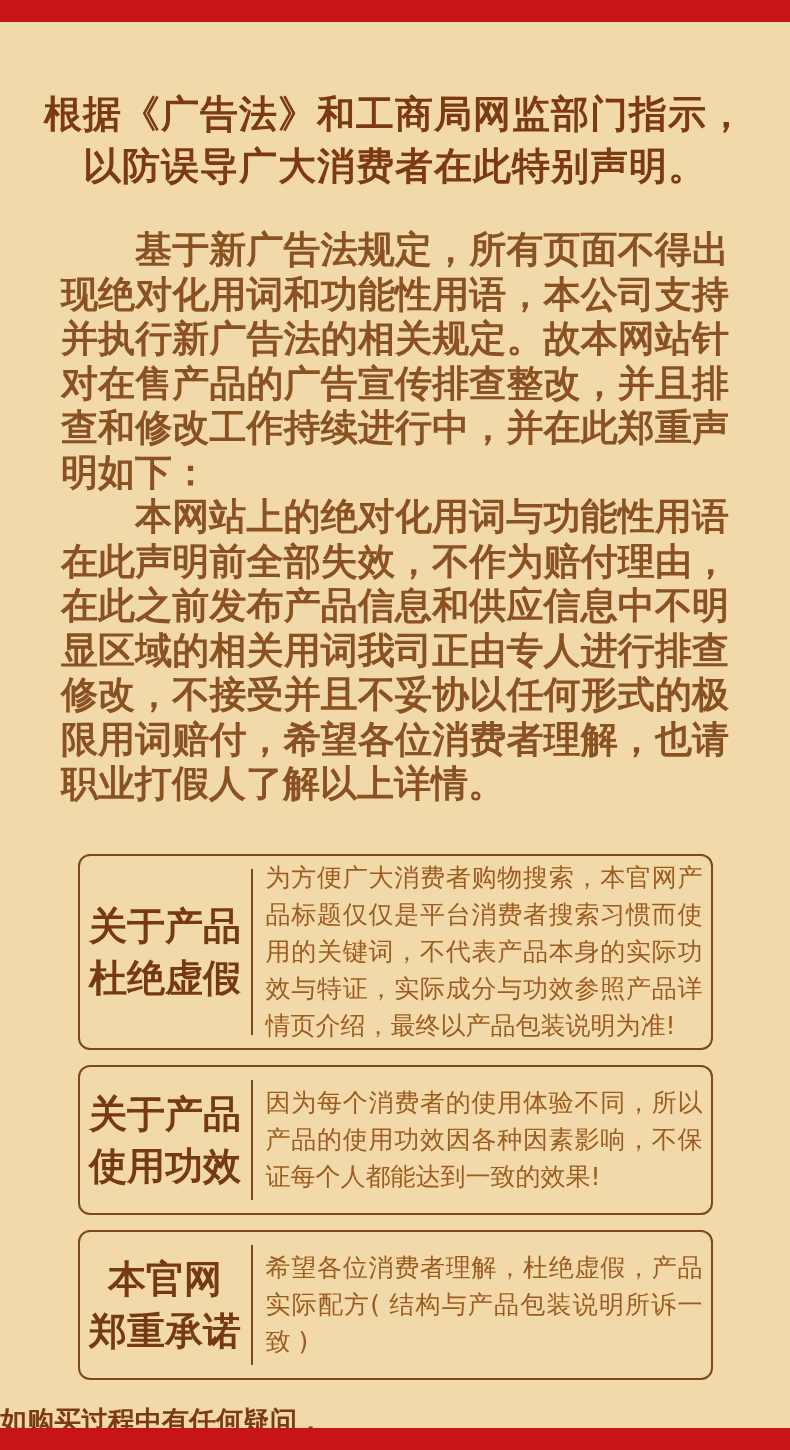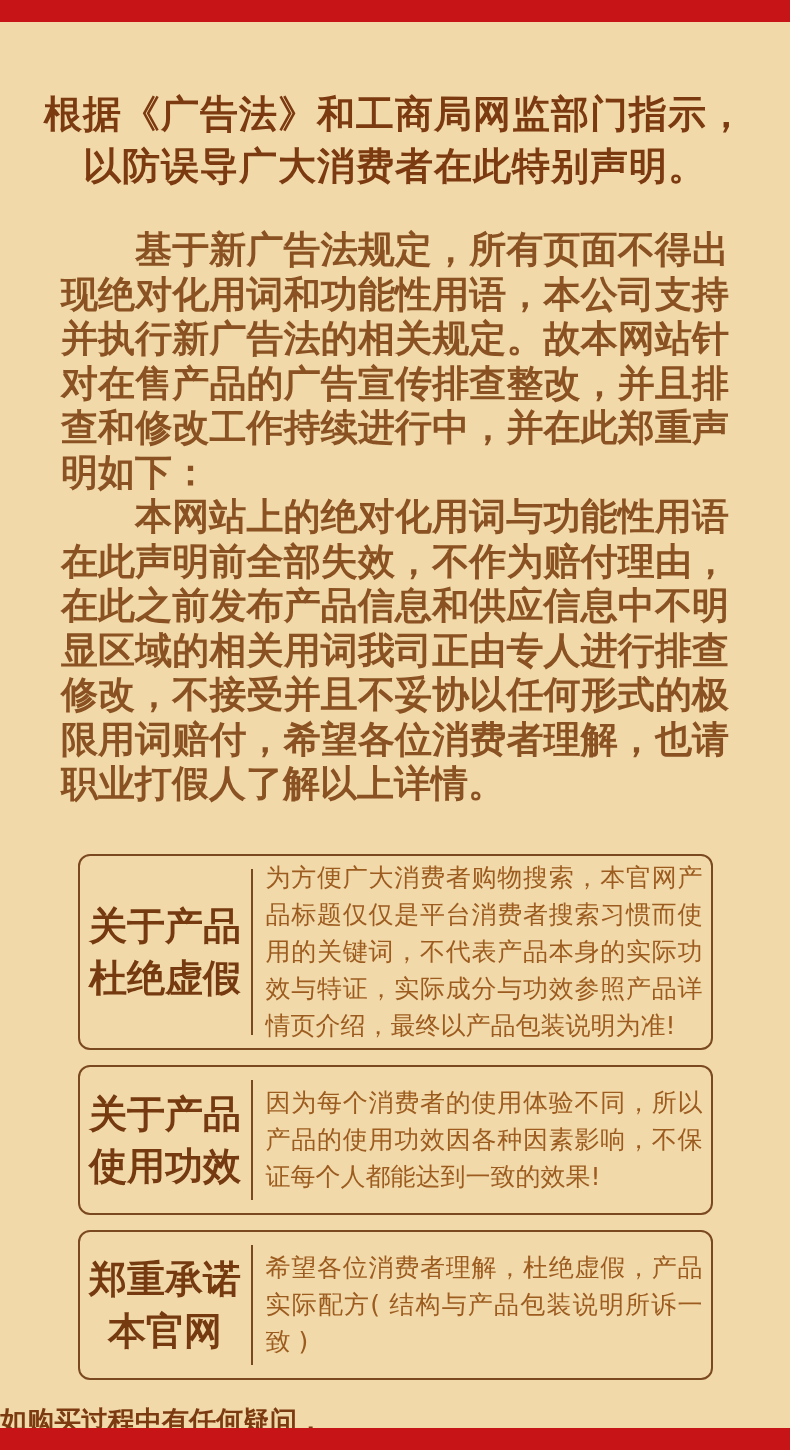--- a/index.html
+++ b/index.html
@@ -155,22 +155,22 @@
         <span>使用功效</span>
       </div>
       <div class="box-divider"></div>
       <div class="box-body">
         <span>因为每个消费者的使用体验不同，所以产品的使用功效因各种因素影响，不保证每个人都能达到一致的效果!</span>
       </div>
     </div>
 
     <div class="notice-box h3">
       <div class="box-label">
+        <span>本官网</span>
         <span>郑重承诺</span>
-        <span>本官网</span>
       </div>
       <div class="box-divider"></div>
       <div class="box-body">
         <span>希望各位消费者理解，杜绝虚假，产品实际配方( 结构与产品包装说明所诉一致 )</span>
       </div>
     </div>
 
   </div>
 
   <div class="footer">

